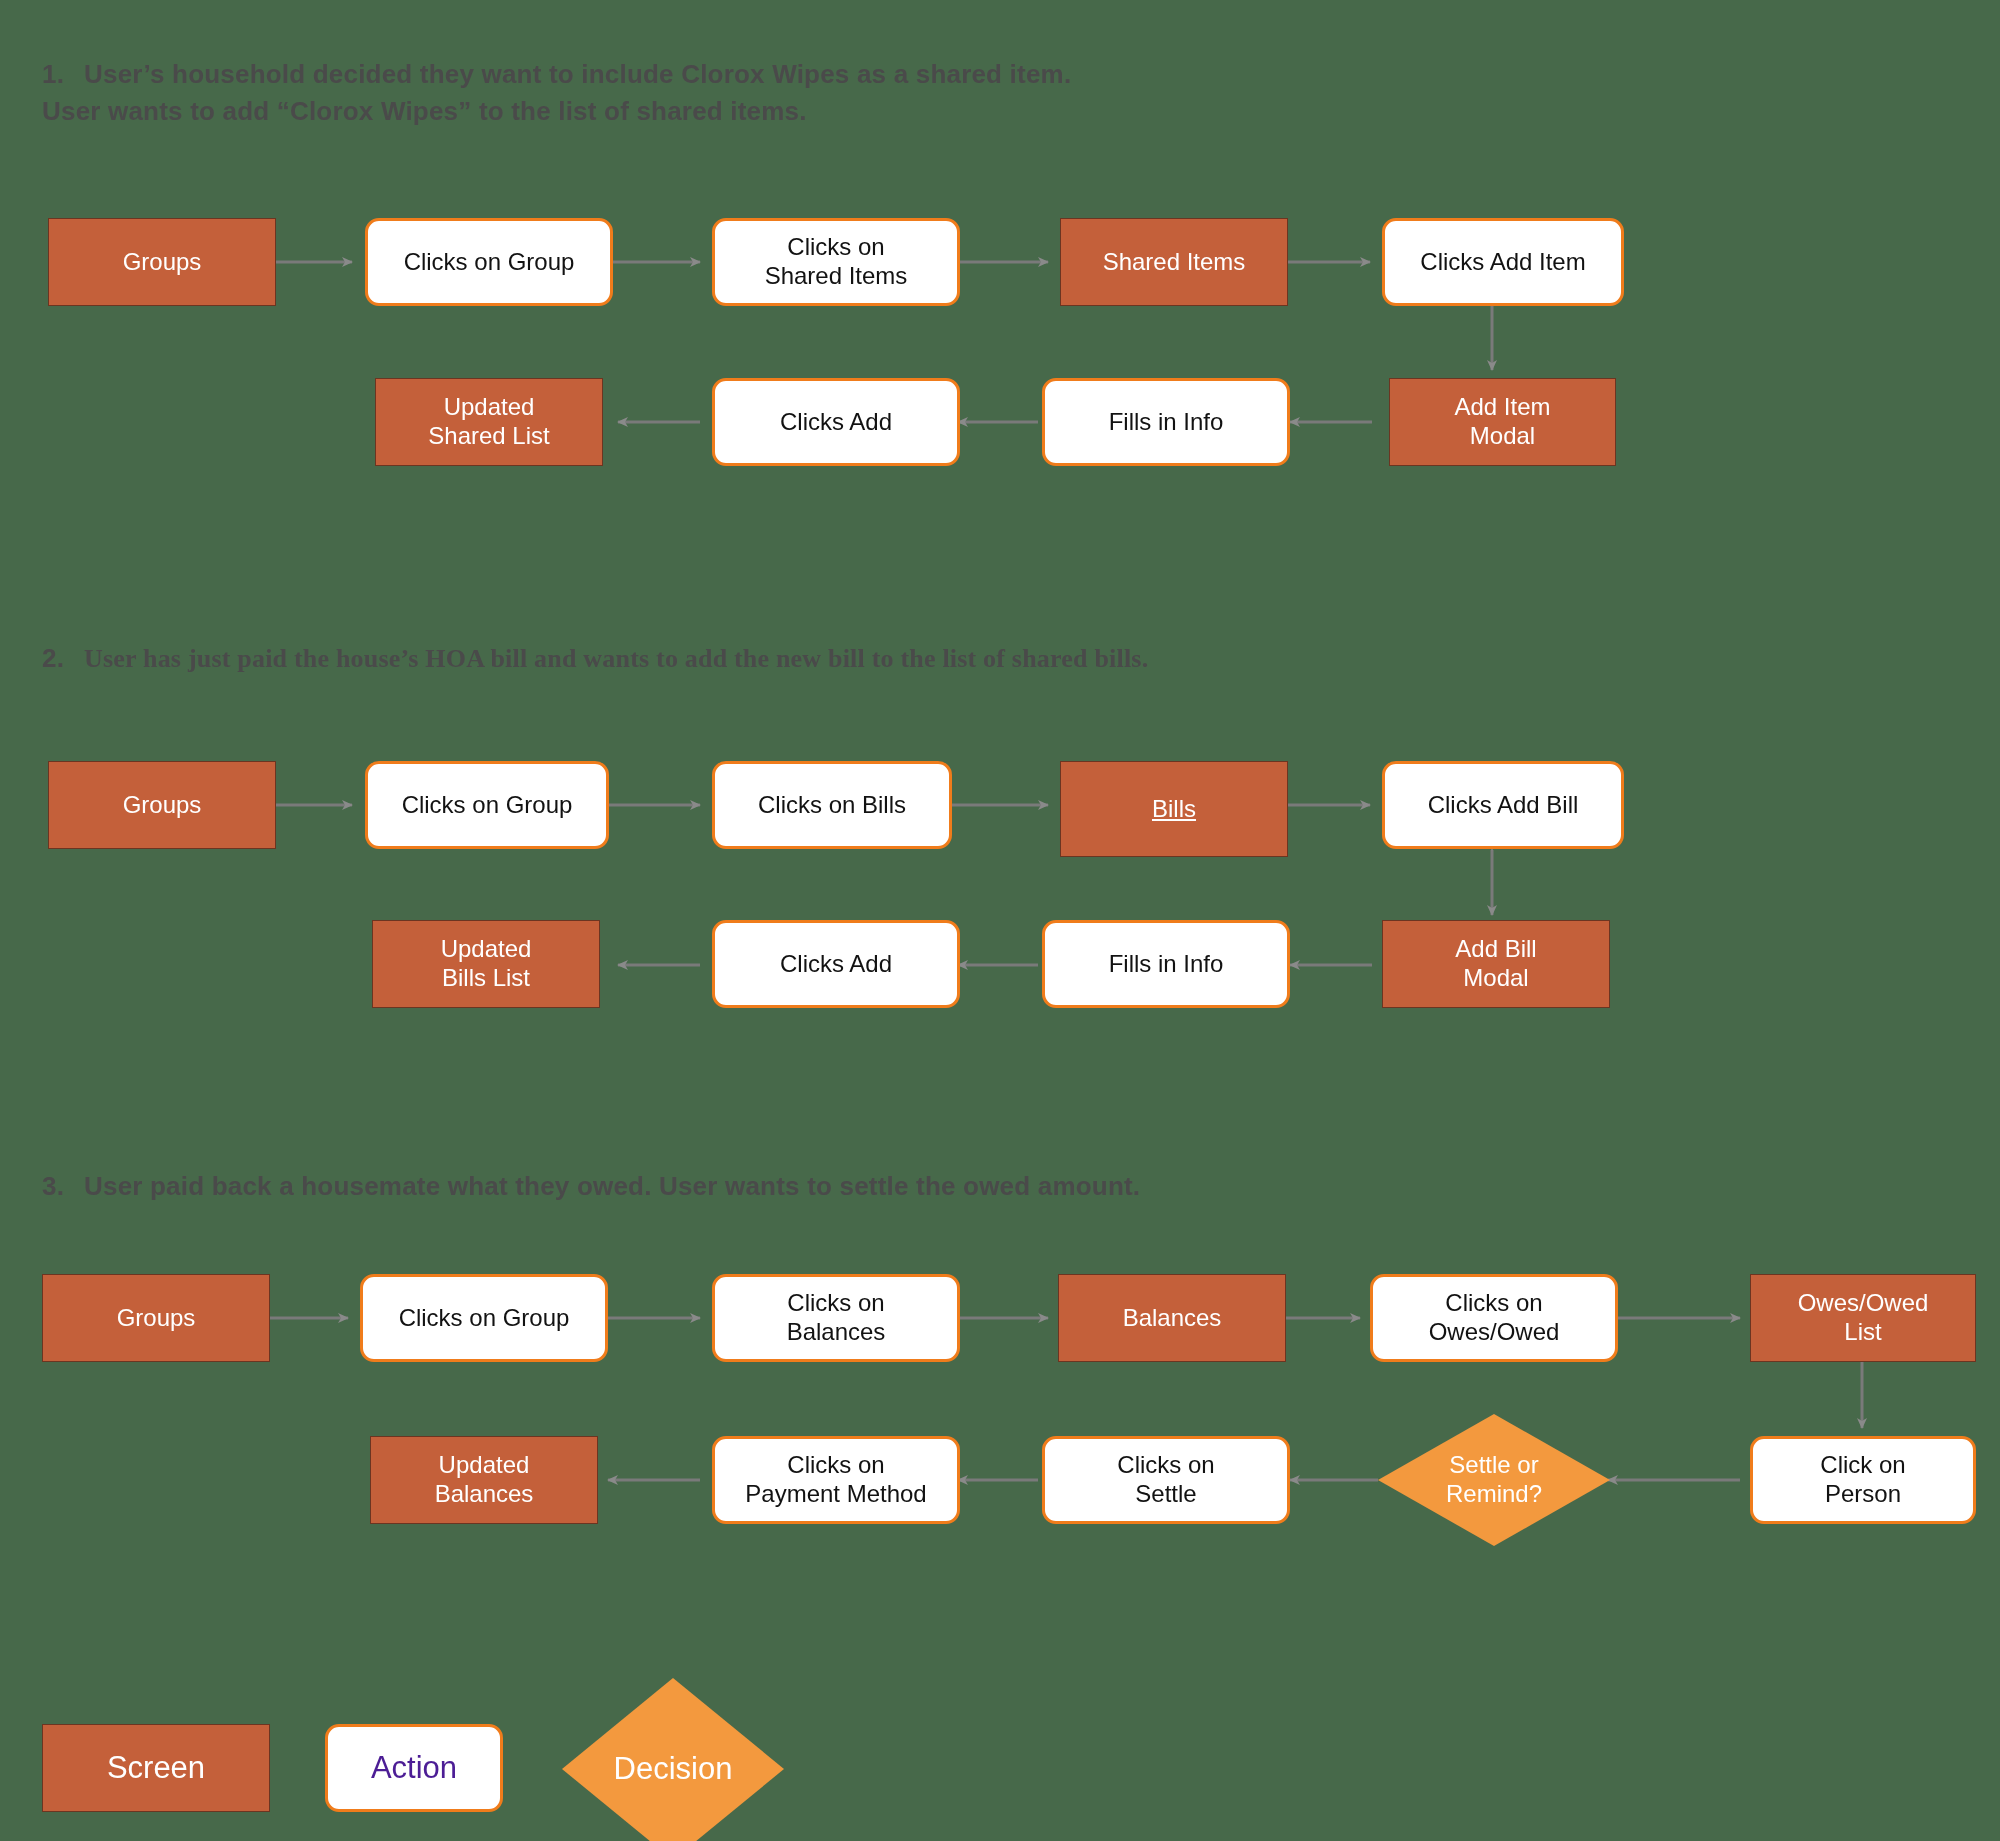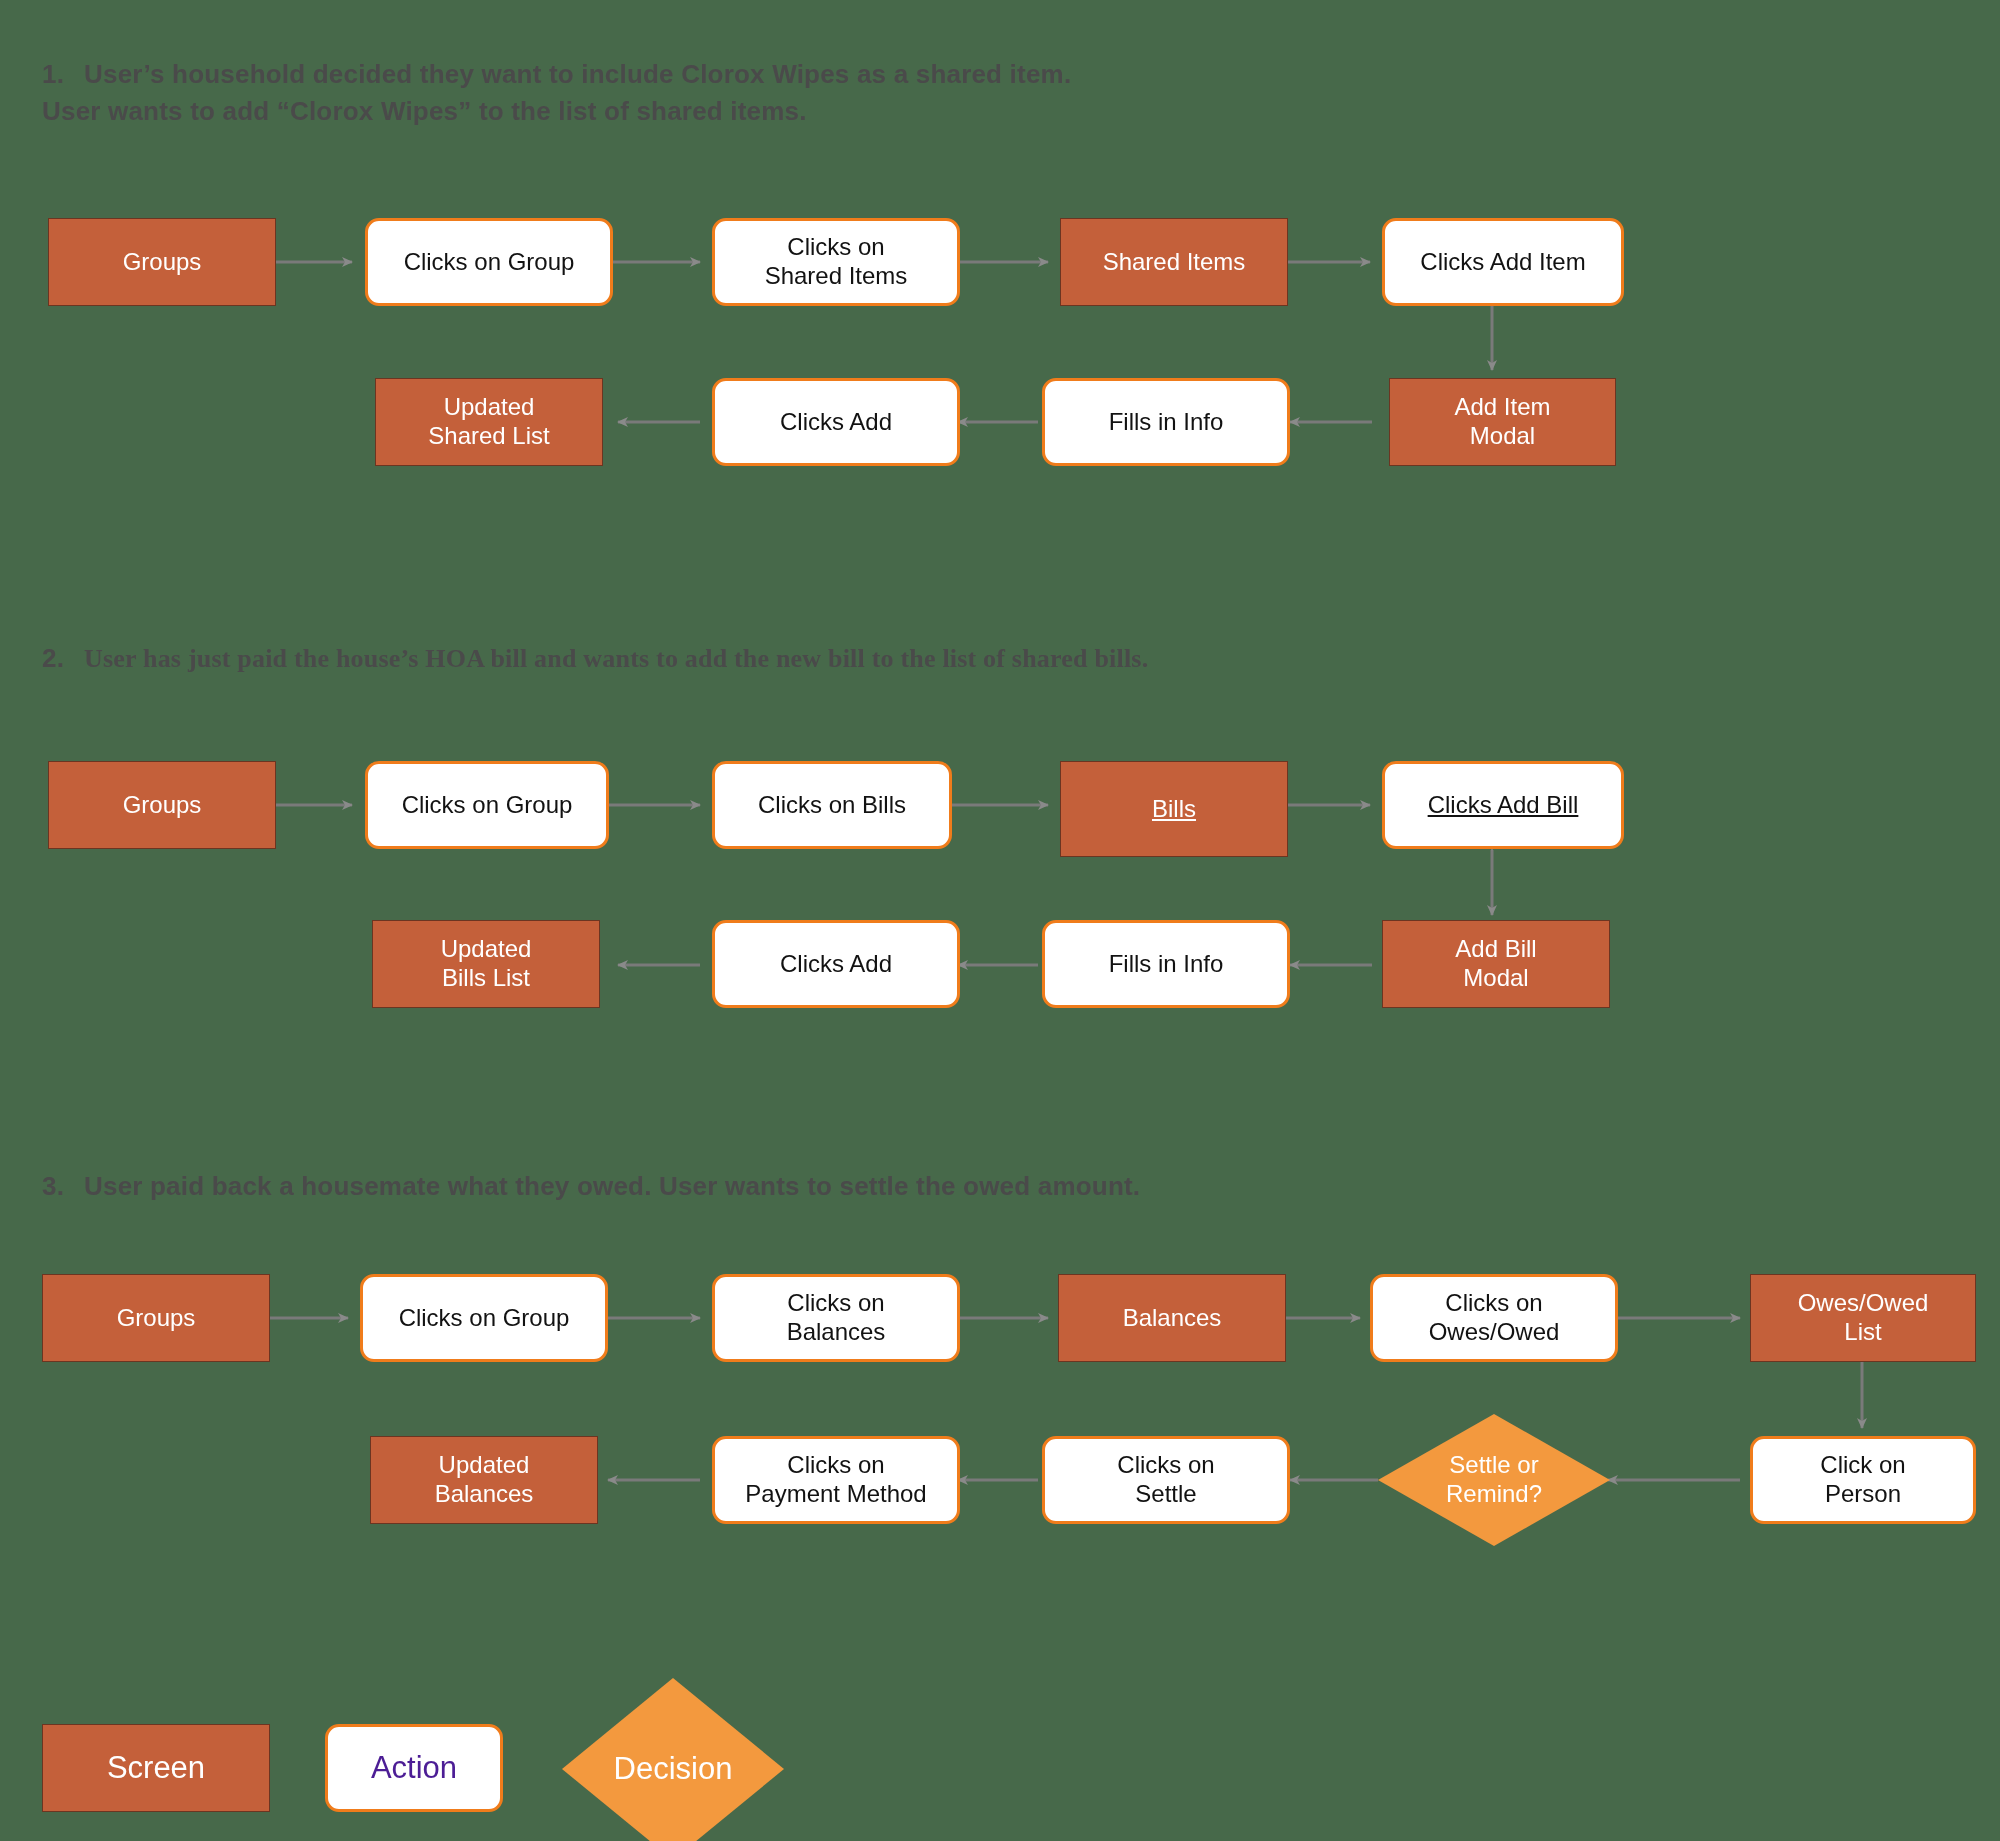--- a/index.html
+++ b/index.html
@@ -195,21 +195,21 @@
   </div>
   <div class="node action" style="left:365px; top:761px; width:244px; height:88px;">
     <span>Clicks on Group</span>
   </div>
   <div class="node action" style="left:712px; top:761px; width:240px; height:88px;">
     <span>Clicks on Bills</span>
   </div>
   <div class="node screen" style="left:1060px; top:761px; width:228px; height:96px;text-decoration:underline;">
     <span>Bills</span>
   </div>
-  <div class="node action" style="left:1382px; top:761px; width:242px; height:88px;text-decoration:underline;">
+  <div class="node action" style="left:1382px; top:761px; width:242px; height:88px;">
     <span>Clicks Add Bill</span>
   </div>
 
   <div class="node screen" style="left:1382px; top:920px; width:228px; height:88px;">
     <span>Add Bill
 Modal</span>
   </div>
   <div class="node action" style="left:1042px; top:920px; width:248px; height:88px;">
     <span>Fills in Info</span>
   </div>

